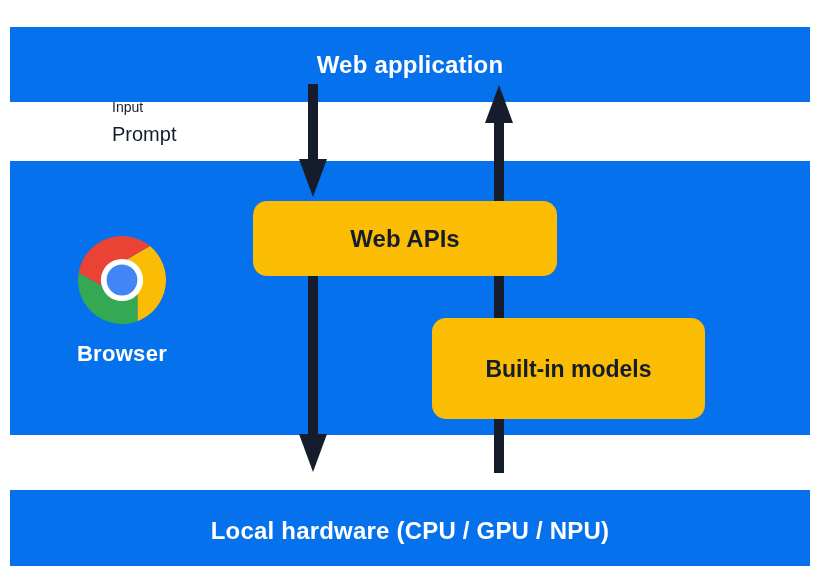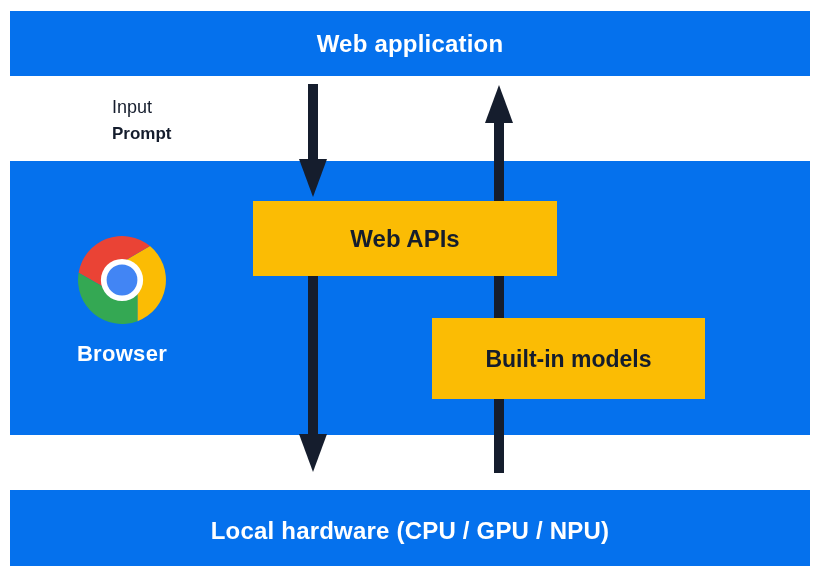--- a/index.html
+++ b/index.html
@@ -2,42 +2,42 @@
 <html><head>
 <meta charset="utf-8">
 <style>
   html,body{margin:0;padding:0;background:#fff;}
   .canvas{
     position:relative;width:820px;height:566px;background:#ffffff;
     font-family:"Liberation Sans",sans-serif;overflow:hidden;
   }
   .bar{position:absolute;left:10px;width:800px;background:#0571ed;
        display:flex;align-items:center;justify-content:center;}
-  .top-bar{top:11px;height:65px;z-index:1;}
+  .top-bar{top:27px;height:75px;z-index:1;}
   .mid-section{top:161px;height:274px;z-index:1;}
   .bottom-bar{top:473px;height:82px;z-index:1;margin-top:17px;}
   .bar-label{color:#ffffff;font-weight:bold;font-size:24px;letter-spacing:.2px;}
 
   .annotation{position:absolute;top:94px;z-index:2;color:#151d2d;}
-  .annotation .caption{font-size:18px;line-height:26px;font-weight:400;}
-  .annotation .value{font-size:17px;line-height:28px;font-weight:bold;text-align:center;}
+  .annotation .caption{font-size:14px;line-height:26px;font-weight:400;}
+  .annotation .value{font-size:20px;line-height:28px;font-weight:normal;text-align:center;}
   .annotation.left{left:112px;text-align:left;}
   .annotation.right{right:52px;text-align:right;}
 
   .shaft{position:absolute;width:10px;background:#151d2d;z-index:2;}
   .head{position:absolute;width:0;height:0;z-index:2;
         border-left:14px solid transparent;border-right:14px solid transparent;}
   .head.down{border-top:38px solid #151d2d;}
   .head.up{border-bottom:38px solid #151d2d;}
 
   .box{position:absolute;background:#fbbc04;z-index:3;color:#151d2d;
        display:flex;flex-direction:column;align-items:center;justify-content:center;
-       font-weight:bold;text-align:center;}
+       font-weight:bold;text-align:center;border-radius:14px;}
   .web-apis-box{left:253px;top:201px;width:304px;height:75px;font-size:24px;}
-  .built-in-box{left:432px;top:318px;width:273px;height:81px;font-size:23px;line-height:30px;text-align:center;}
+  .built-in-box{left:432px;top:318px;width:273px;height:101px;font-size:23px;line-height:30px;text-align:center;}
 
   .browser-group{position:absolute;left:47px;top:236px;width:150px;z-index:3;
                  display:flex;flex-direction:column;align-items:center;}
   .chrome-logo{width:88px;height:88px;display:block;}
   .browser-label{margin-top:17px;color:#ffffff;font-weight:bold;font-size:22px;letter-spacing:.3px;}
 </style>
 </head>
 <body>
 
 <div class="canvas">

